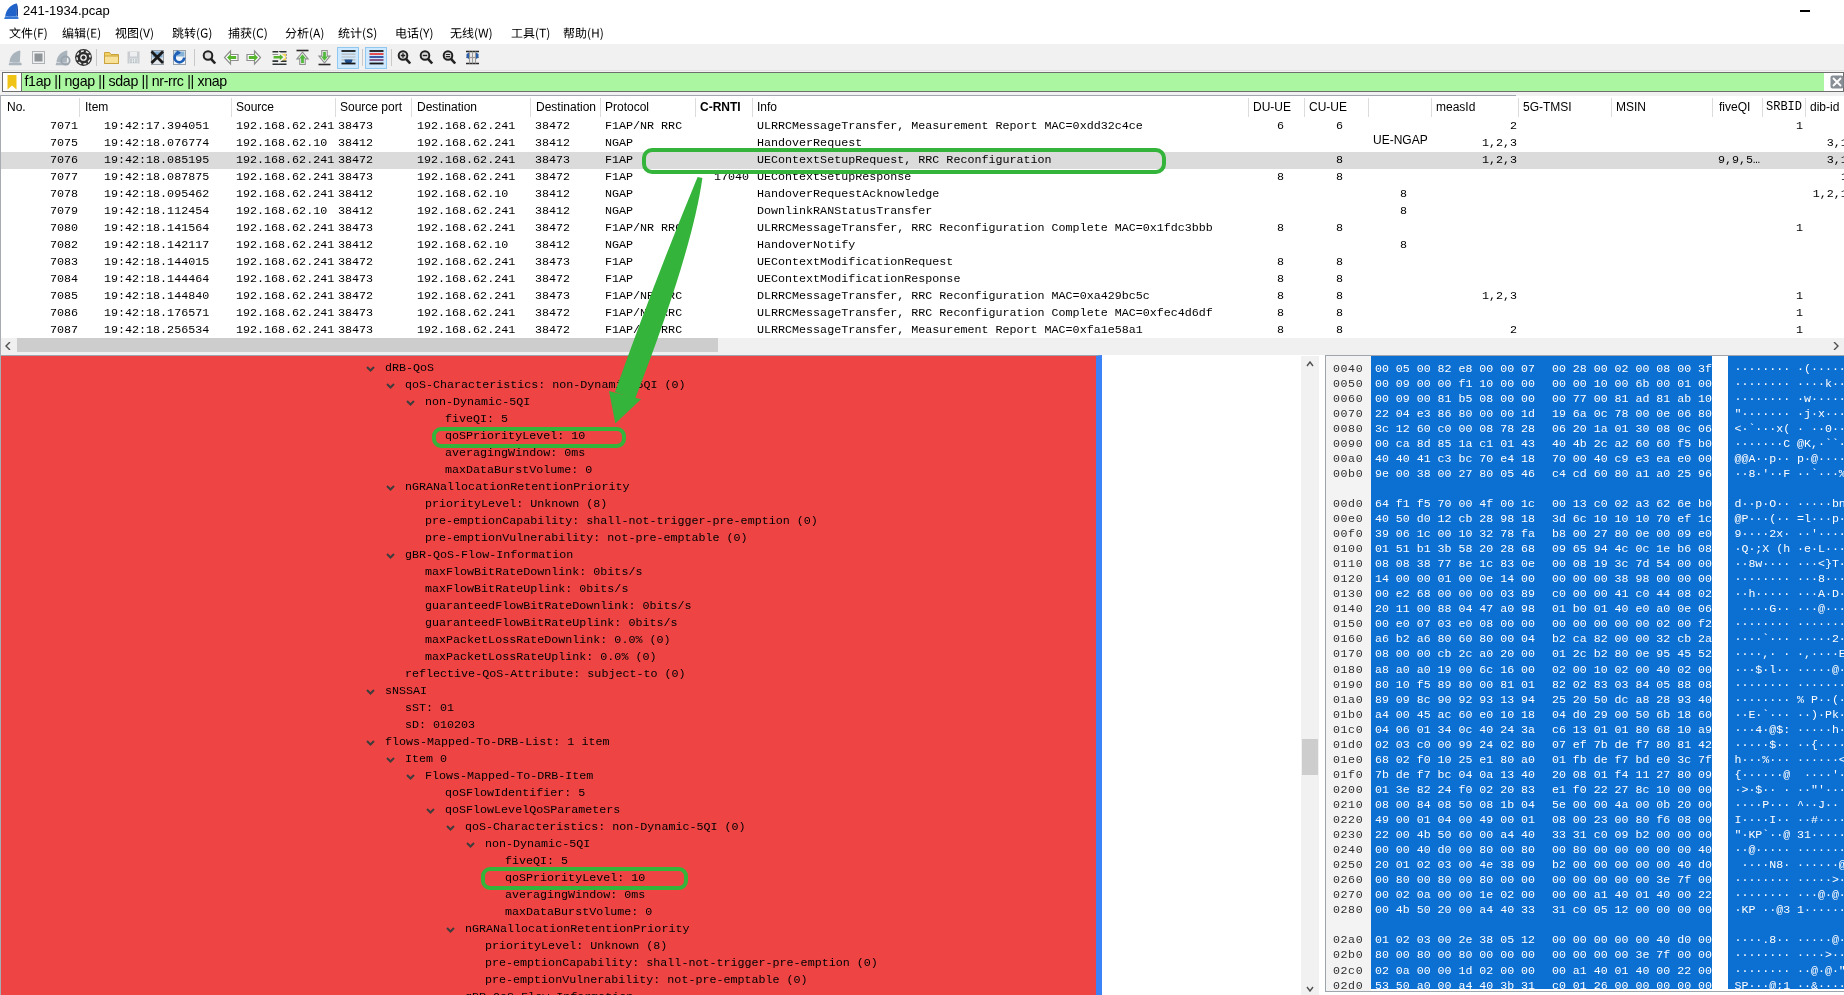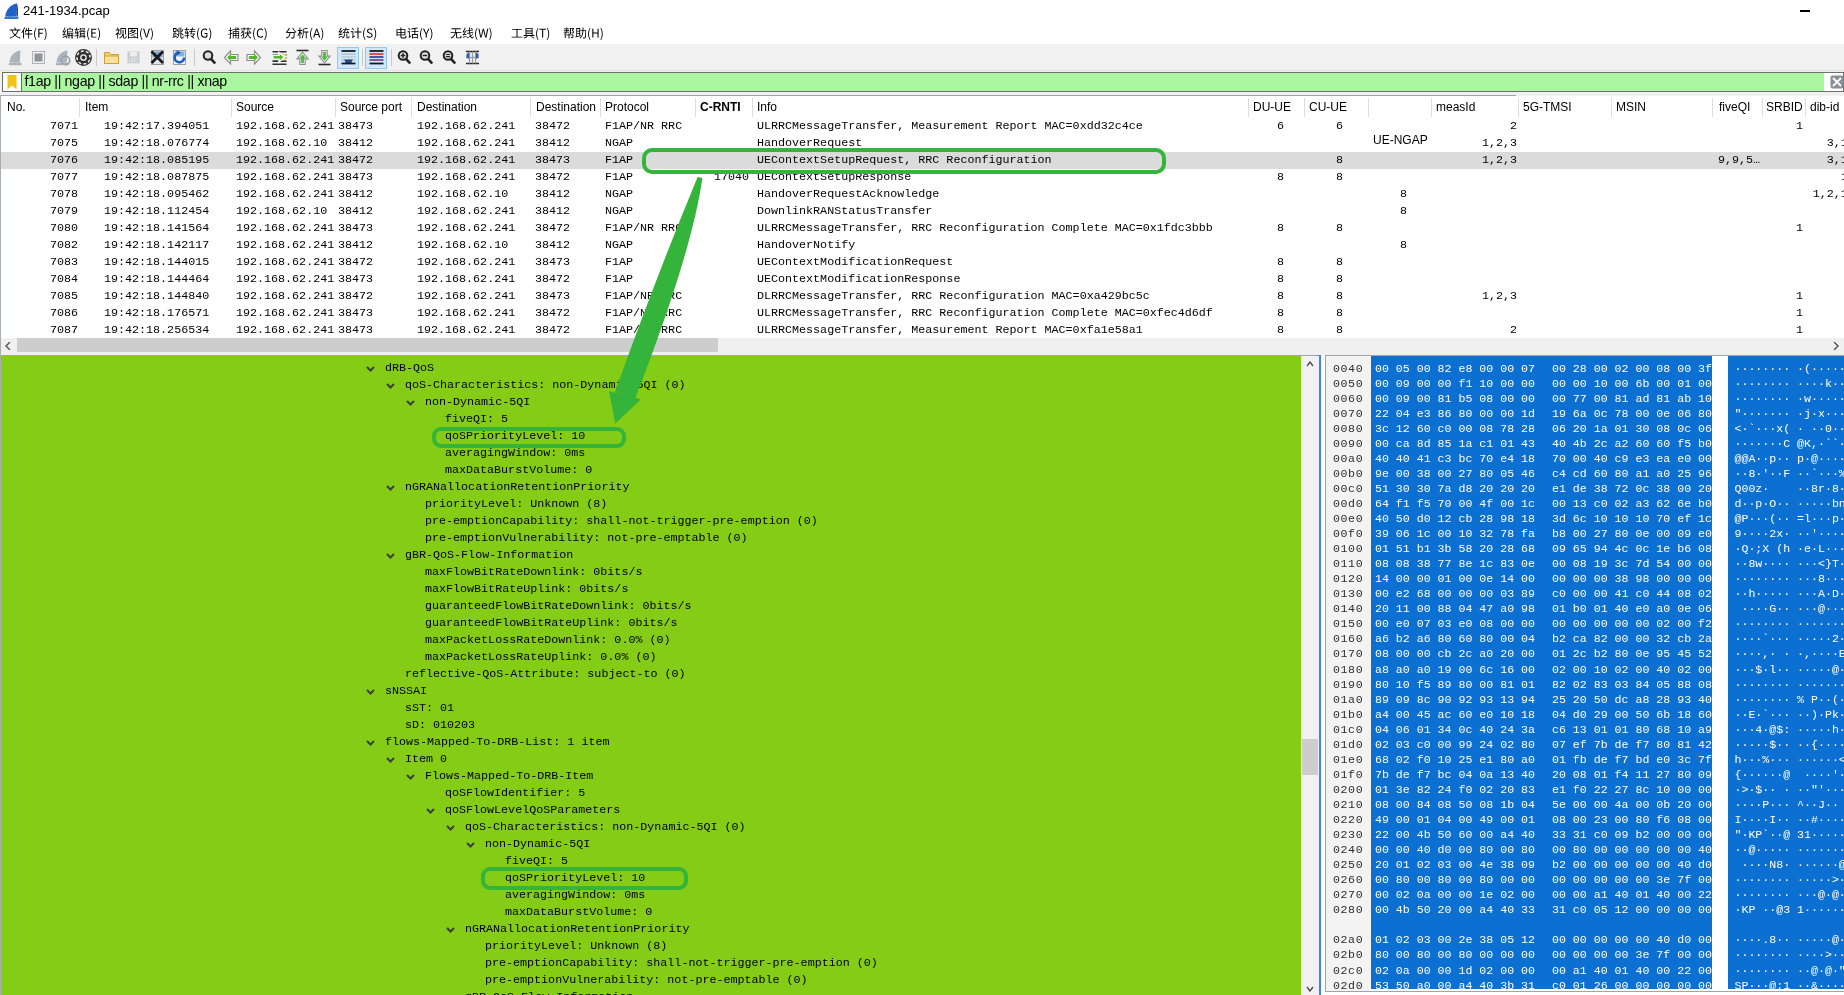--- a/index.html
+++ b/index.html
@@ -15,21 +15,21 @@
 #greenfield{left:18.5px;top:0;width:1802.5px;height:18px;background:#abf7a1}
 #ftext{left:21.5px;top:0.5px;font-size:14.2px;color:#000;letter-spacing:-0.35px}
 #plist{left:0;top:95px;width:1516px;height:243px;background:#fff;border-top:1px solid #9fa5ad}
 .hd{position:absolute;top:1px;height:21px;font-size:12px;color:#000;line-height:21px;white-space:pre}
 .hsep{position:absolute;top:2px;height:19px;width:1px;background:#dcdcdc}
 .prow{position:absolute;left:0;width:1844px;height:17px;font-size:11.7px;line-height:17px;white-space:pre;color:#000}
 .prow span{position:absolute;top:0;line-height:17px}
 .ra{text-align:right}
 #hscroll{left:0;top:338px;width:1844px;height:14px;background:#f0f0f0}
 #lower{left:0;top:352px;width:1844px;height:643px;background:#fff}
-#treepane{position:absolute;left:0;top:3px;width:1321px;height:640px;background:#84cc16;border-top:1px solid #9fa5ad;border-right:6px solid #3b82f6}
+#treepane{position:absolute;left:0;top:3px;width:1102px;height:640px;background:#ef4444;border-top:1px solid #9fa5ad;border-right:6px solid #3b82f6}
 .trow{position:absolute;height:17px;font-size:11.7px;line-height:17px;white-space:pre;color:#000}
 #vscroll{position:absolute;left:1301px;top:4px;width:18px;height:639px;background:#f1f1f1}
 #hexpane{position:absolute;left:1325px;top:3px;width:519px;height:637px;background:#fff;
  border-top:1px solid #9fa5ad;border-left:1px solid #9fa5ad;border-bottom:1px solid #9fa5ad;overflow:hidden}
 .hxrow{position:absolute;left:0;width:519px;height:15.05px;font-size:11.6px;line-height:15.05px;white-space:pre}
 .hoff{position:absolute;left:7px;color:#2e2e2e}
 .hg1{position:absolute;left:49px;color:#fff}
 .hg2{position:absolute;left:226px;color:#fff}
 .hascii{position:absolute;left:408.5px;color:#fff}
 #bluebg1{position:absolute;left:44.5px;top:0;width:341px;height:633px;background:#0c6fd2}
@@ -215,21 +215,21 @@
     <div class="hd" style="left:605px;">Protocol</div>
     <div class="hd" style="left:700px;font-weight:bold;">C-RNTI</div>
     <div class="hd" style="left:757px;">Info</div>
     <div class="hd" style="left:1253px;">DU-UE</div>
     <div class="hd" style="left:1309px;">CU-UE</div>
     <div class="hd" style="left:1373px;margin-top:33px;">UE-NGAP</div>
     <div class="hd" style="left:1436px;">measId</div>
     <div class="hd" style="left:1523px;">5G-TMSI</div>
     <div class="hd" style="left:1616px;">MSIN</div>
     <div class="hd" style="left:1719px;">fiveQI</div>
-    <div class="hd" style="left:1766px;">SRBID</div>
+    <div class="hd" style="left:1766px;font-family:Liberation Mono, monospace;">SRBID</div>
     <div class="hd" style="left:1810px;">dib-id</div>
     <div class="hsep" style="left:79px"></div>
     <div class="hsep" style="left:231px"></div>
     <div class="hsep" style="left:335px"></div>
     <div class="hsep" style="left:411px"></div>
     <div class="hsep" style="left:530px"></div>
     <div class="hsep" style="left:600px"></div>
     <div class="hsep" style="left:695px"></div>
     <div class="hsep" style="left:752px"></div>
     <div class="hsep" style="left:1248px"></div>
@@ -366,21 +366,20 @@
       <div id="bluebg1"></div>
       <div id="bluebg2"></div>
       <div class="hxrow mono" style="top:4.50px"><span class="hoff">0040</span><span class="hg1">00 05 00 82 e8 00 00 07</span><span class="hg2">00 28 00 02 00 08 00 3f</span><span class="hascii">········ ·(·····?</span></div>
       <div class="hxrow mono" style="top:19.55px"><span class="hoff">0050</span><span class="hg1">00 09 00 00 f1 10 00 00</span><span class="hg2">00 00 10 00 6b 00 01 00</span><span class="hascii">········ ····k···</span></div>
       <div class="hxrow mono" style="top:34.60px"><span class="hoff">0060</span><span class="hg1">00 09 00 81 b5 08 00 00</span><span class="hg2">00 77 00 81 ad 81 ab 10</span><span class="hascii">········ ·w······</span></div>
       <div class="hxrow mono" style="top:49.65px"><span class="hoff">0070</span><span class="hg1">22 04 e3 86 80 00 00 1d</span><span class="hg2">19 6a 0c 78 00 0e 06 80</span><span class="hascii">"······· ·j·x····</span></div>
       <div class="hxrow mono" style="top:64.70px"><span class="hoff">0080</span><span class="hg1">3c 12 60 c0 00 08 78 28</span><span class="hg2">06 20 1a 01 30 08 0c 06</span><span class="hascii">&lt;·`···x( · ··0···</span></div>
       <div class="hxrow mono" style="top:79.75px"><span class="hoff">0090</span><span class="hg1">00 ca 8d 85 1a c1 01 43</span><span class="hg2">40 4b 2c a2 60 60 f5 b0</span><span class="hascii">·······C @K,·``··</span></div>
       <div class="hxrow mono" style="top:94.80px"><span class="hoff">00a0</span><span class="hg1">40 40 41 c3 bc 70 e4 18</span><span class="hg2">70 00 40 c9 e3 ea e0 00</span><span class="hascii">@@A··p·· p·@·····</span></div>
       <div class="hxrow mono" style="top:109.85px"><span class="hoff">00b0</span><span class="hg1">9e 00 38 00 27 80 05 46</span><span class="hg2">c4 cd 60 80 a1 a0 25 96</span><span class="hascii">··8·'··F ··`···%·</span></div>
-      <div class="hxrow mono" style="top:124.90px"><span class="hoff">00c0</span><span class="hg1">51 30 30 7a d8 20 20 20</span><span class="hg2">e1 de 38 72 0c 38 00 20</span><span class="hascii">Q00z·    ··8r·8· </span></div>
       <div class="hxrow mono" style="top:139.95px"><span class="hoff">00d0</span><span class="hg1">64 f1 f5 70 00 4f 00 1c</span><span class="hg2">00 13 c0 02 a3 62 6e b0</span><span class="hascii">d··p·O·· ·····bn·</span></div>
       <div class="hxrow mono" style="top:155.00px"><span class="hoff">00e0</span><span class="hg1">40 50 d0 12 cb 28 98 18</span><span class="hg2">3d 6c 10 10 10 70 ef 1c</span><span class="hascii">@P···(·· =l···p··</span></div>
       <div class="hxrow mono" style="top:170.05px"><span class="hoff">00f0</span><span class="hg1">39 06 1c 00 10 32 78 fa</span><span class="hg2">b8 00 27 80 0e 00 09 e0</span><span class="hascii">9····2x· ··'·····</span></div>
       <div class="hxrow mono" style="top:185.10px"><span class="hoff">0100</span><span class="hg1">01 51 b1 3b 58 20 28 68</span><span class="hg2">09 65 94 4c 0c 1e b6 08</span><span class="hascii">·Q·;X (h ·e·L····</span></div>
       <div class="hxrow mono" style="top:200.15px"><span class="hoff">0110</span><span class="hg1">08 08 38 77 8e 1c 83 0e</span><span class="hg2">00 08 19 3c 7d 54 00 00</span><span class="hascii">··8w···· ···&lt;}T··</span></div>
       <div class="hxrow mono" style="top:215.20px"><span class="hoff">0120</span><span class="hg1">14 00 00 01 00 0e 14 00</span><span class="hg2">00 00 00 38 98 00 00 00</span><span class="hascii">········ ···8····</span></div>
       <div class="hxrow mono" style="top:230.25px"><span class="hoff">0130</span><span class="hg1">00 e2 68 00 00 00 03 89</span><span class="hg2">c0 00 00 41 c0 44 08 02</span><span class="hascii">··h····· ···A·D··</span></div>
       <div class="hxrow mono" style="top:245.30px"><span class="hoff">0140</span><span class="hg1">20 11 00 88 04 47 a0 98</span><span class="hg2">01 b0 01 40 e0 a0 0e 06</span><span class="hascii"> ····G·· ···@····</span></div>
       <div class="hxrow mono" style="top:260.35px"><span class="hoff">0150</span><span class="hg1">00 e0 07 03 e0 08 00 00</span><span class="hg2">00 00 00 00 00 02 00 f2</span><span class="hascii">········ ········</span></div>
       <div class="hxrow mono" style="top:275.40px"><span class="hoff">0160</span><span class="hg1">a6 b2 a6 80 60 80 00 04</span><span class="hg2">b2 ca 82 00 00 32 cb 2a</span><span class="hascii">····`··· ·····2·*</span></div>

